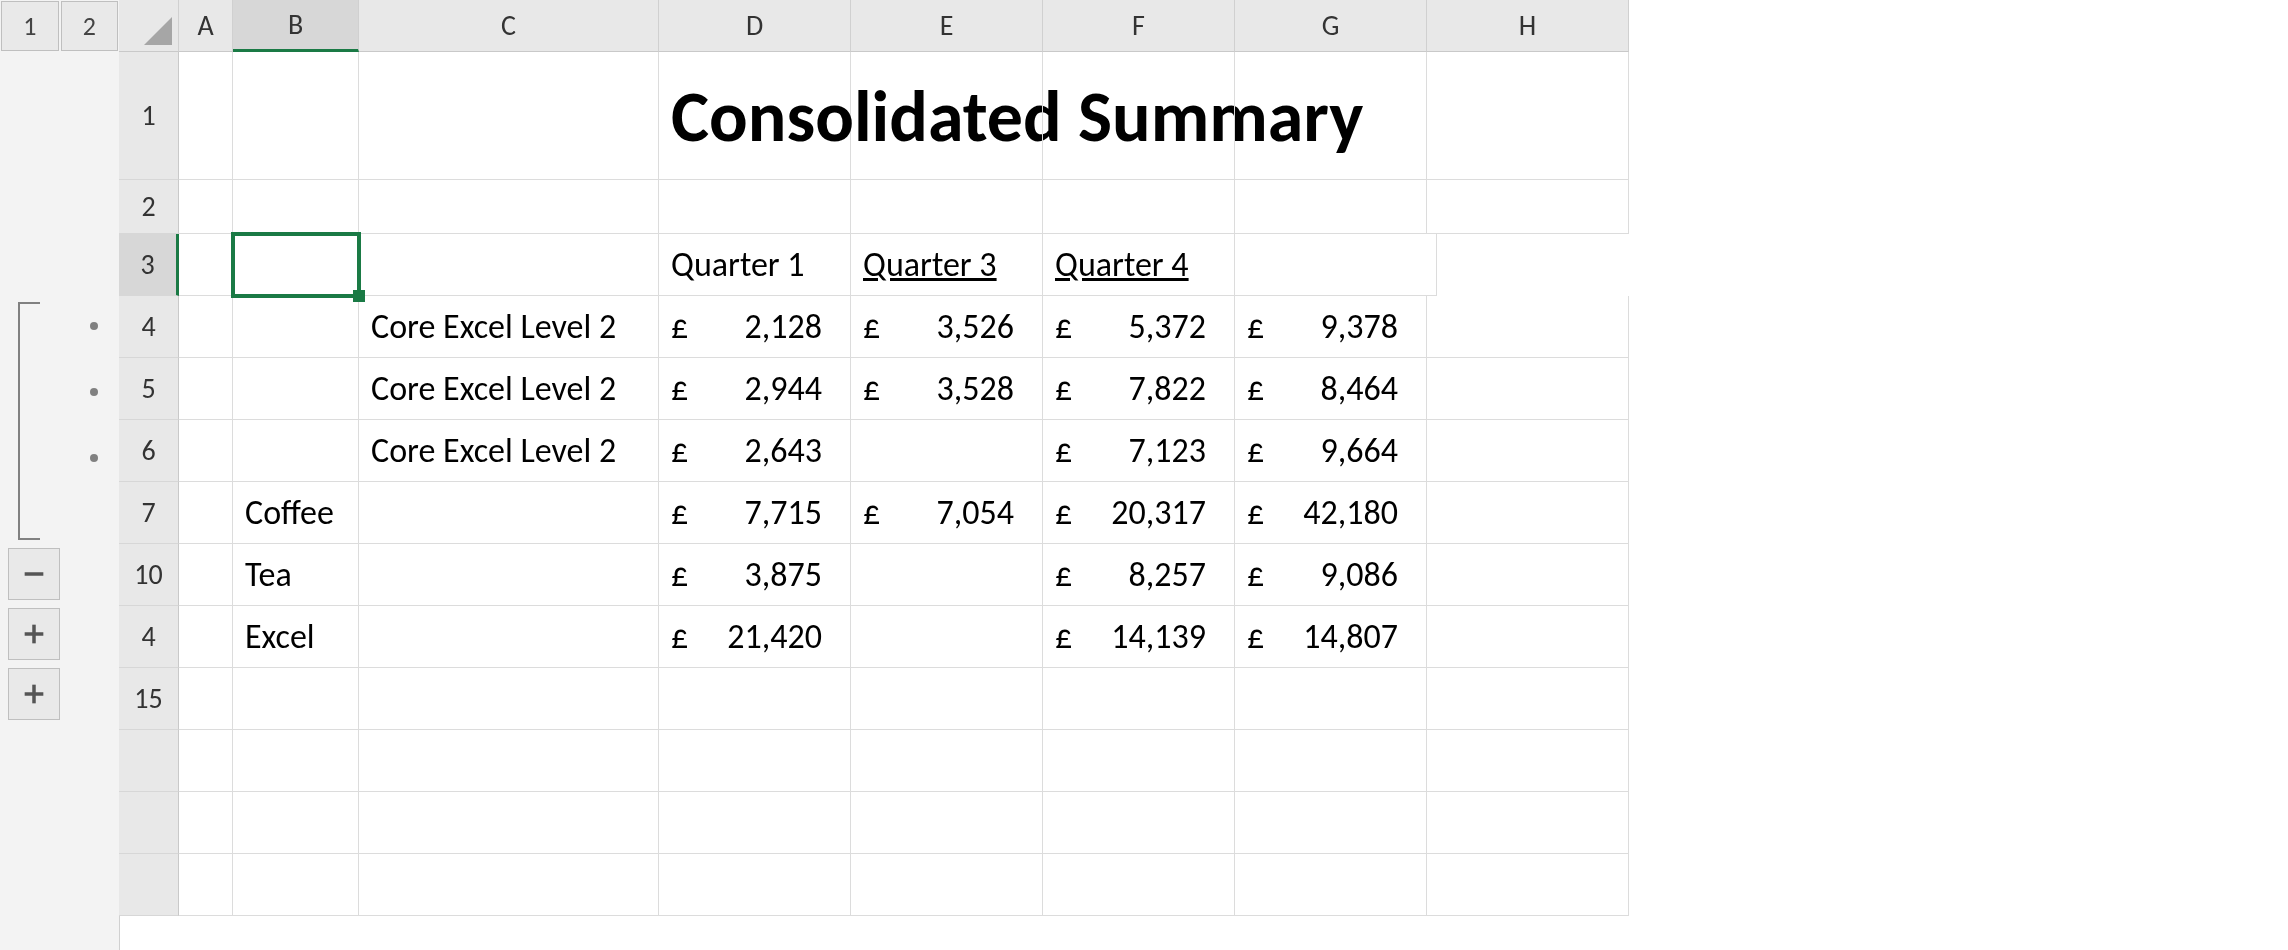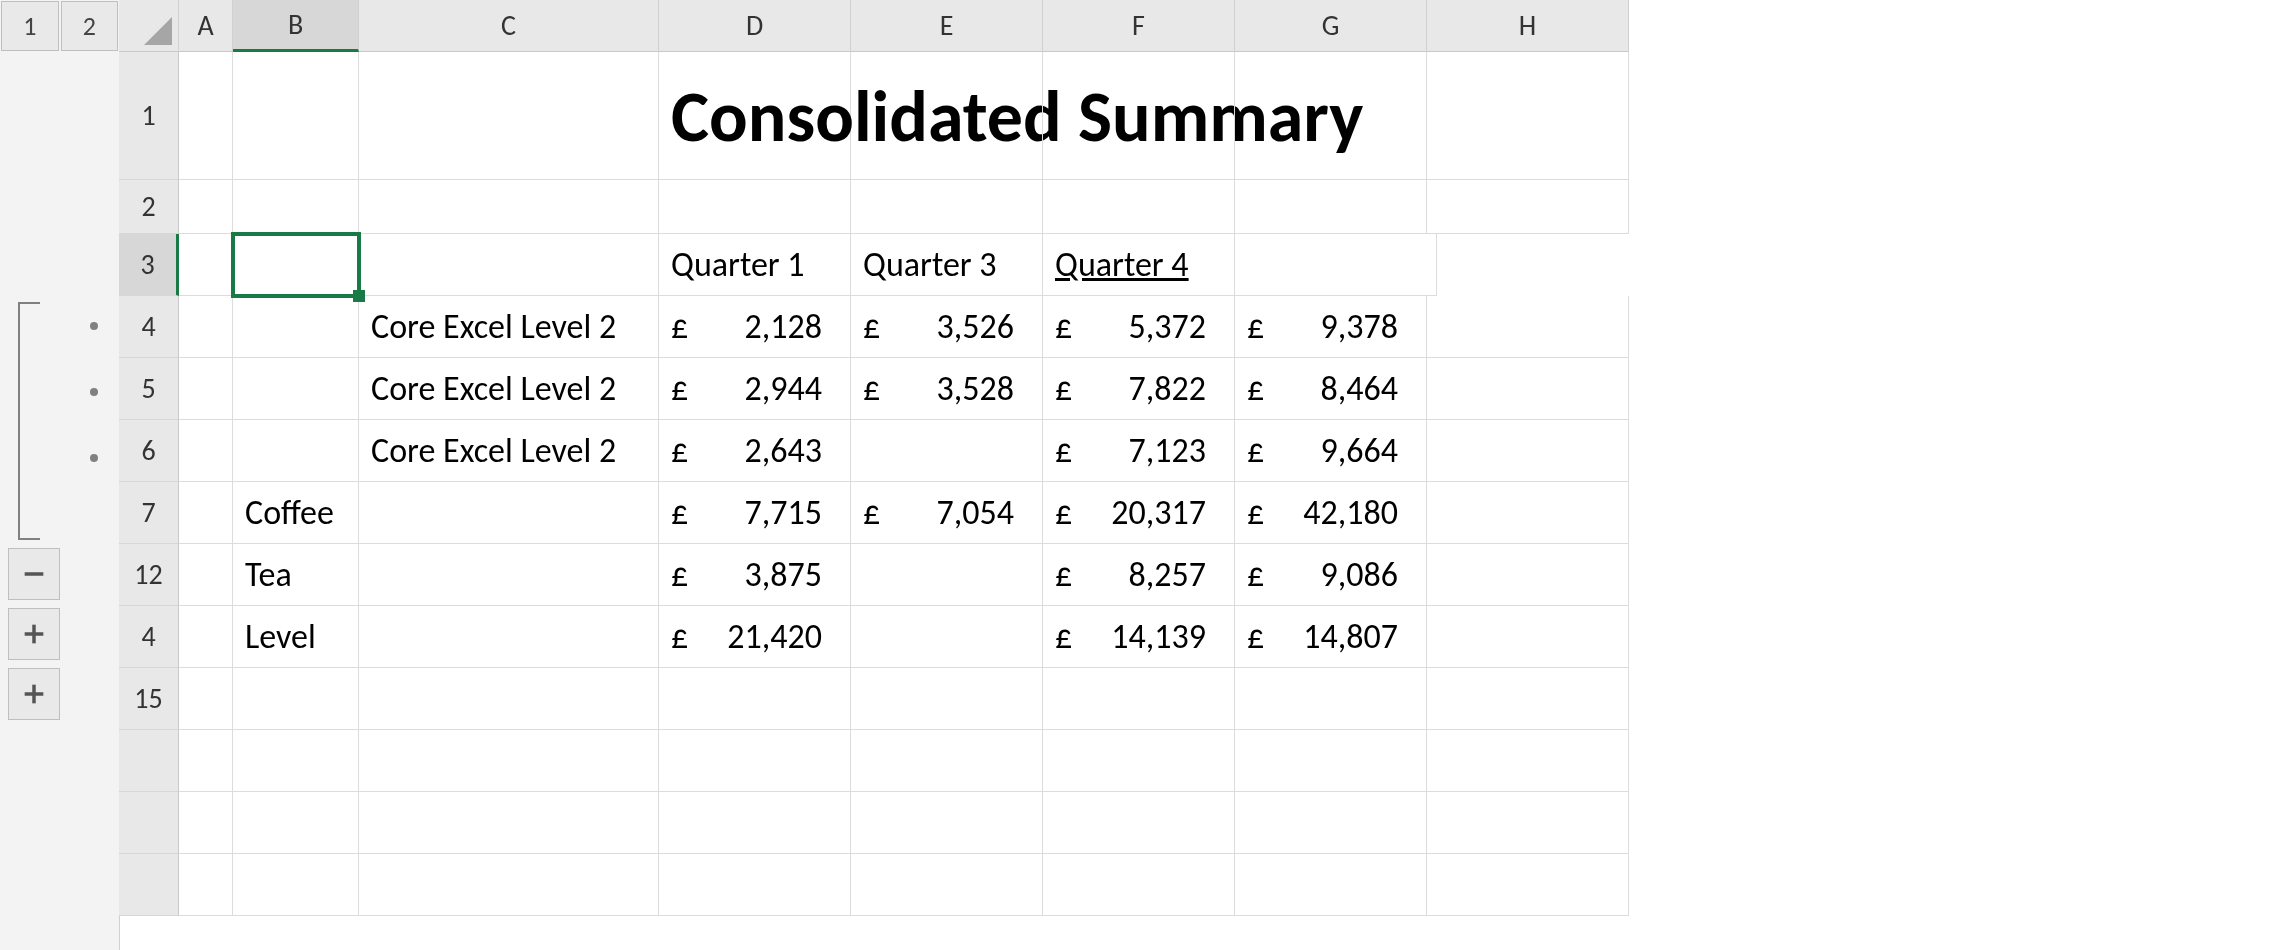--- a/index.html
+++ b/index.html
@@ -88,21 +88,21 @@
     </div>
 
 <div class="rowhdrs" id="rowhdrs">
       <div class="rh" style="height: 128px;">1</div>
       <div class="rh" style="height: 54px;">2</div>
       <div class="rh sel" style="height: 62px;">3</div>
       <div class="rh" style="height: 62px;">4</div>
       <div class="rh" style="height: 62px;">5</div>
       <div class="rh" style="height: 62px;">6</div>
       <div class="rh" style="height: 62px;">7</div>
-      <div class="rh" style="height: 62px;">12</div>
+      <div class="rh" style="height: 62px;">10</div>
       <div class="rh" style="height: 62px;">4</div>
       <div class="rh" style="height: 62px;">15</div>
       <div class="rh" style="height: 62px;"></div>
       <div class="rh" style="height: 62px;"></div>
       <div class="rh" style="height: 62px;"></div>
     </div>
 
 <div class="grid" id="grid">
       <div class="grow">
         <div class="cell" style="width: 54px; height: 128px;"></div>
@@ -122,21 +122,21 @@
         <div class="cell" style="width: 192px; height: 54px;"></div>
         <div class="cell" style="width: 192px; height: 54px;"></div>
         <div class="cell" style="width: 192px; height: 54px;"></div>
         <div class="cell" style="width: 202px; height: 54px;"></div>
       </div>
       <div class="grow">
         <div class="cell" style="width: 54px; height: 62px;"></div>
         <div class="cell" style="width: 126px; height: 62px;"></div>
         <div class="cell" style="width: 300px; height: 62px;"></div>
         <div class="cell" style="width: 192px; height: 62px;">Quarter 1</div>
-        <div class="cell" style="width: 192px; height: 62px;">Quarter 3</div>
+        <div class="cell" style="width: 192px; height: 62px; text-decoration: underline;">Quarter 3</div>
         <div class="cell" style="width: 192px; height: 62px; text-decoration: underline;">Quarter 4</div>
         <div class="cell" style="width: 202px; height: 62px;"></div>
       </div>
       <div class="grow">
         <div class="cell" style="width: 54px; height: 62px;"></div>
         <div class="cell" style="width: 126px; height: 62px;"></div>
         <div class="cell" style="width: 300px; height: 62px;">Core Excel Level 2</div>
         <div class="cell money" style="width: 192px; height: 62px;">
           <span class="cur">£</span>
           <span class="val">2,128</span>
@@ -232,21 +232,21 @@
           <span class="val">8,257</span>
         </div>
         <div class="cell money" style="width: 192px; height: 62px;">
           <span class="cur">£</span>
           <span class="val">9,086</span>
         </div>
         <div class="cell" style="width: 202px; height: 62px;"></div>
       </div>
       <div class="grow">
         <div class="cell" style="width: 54px; height: 62px;"></div>
-        <div class="cell" style="width: 126px; height: 62px;">Level</div>
+        <div class="cell" style="width: 126px; height: 62px;">Excel</div>
         <div class="cell" style="width: 300px; height: 62px;"></div>
         <div class="cell money" style="width: 192px; height: 62px;">
           <span class="cur">£</span>
           <span class="val">21,420</span>
         </div>
         <div class="cell" style="width: 192px; height: 62px;"></div>
         <div class="cell money" style="width: 192px; height: 62px;">
           <span class="cur">£</span>
           <span class="val">14,139</span>
         </div>

